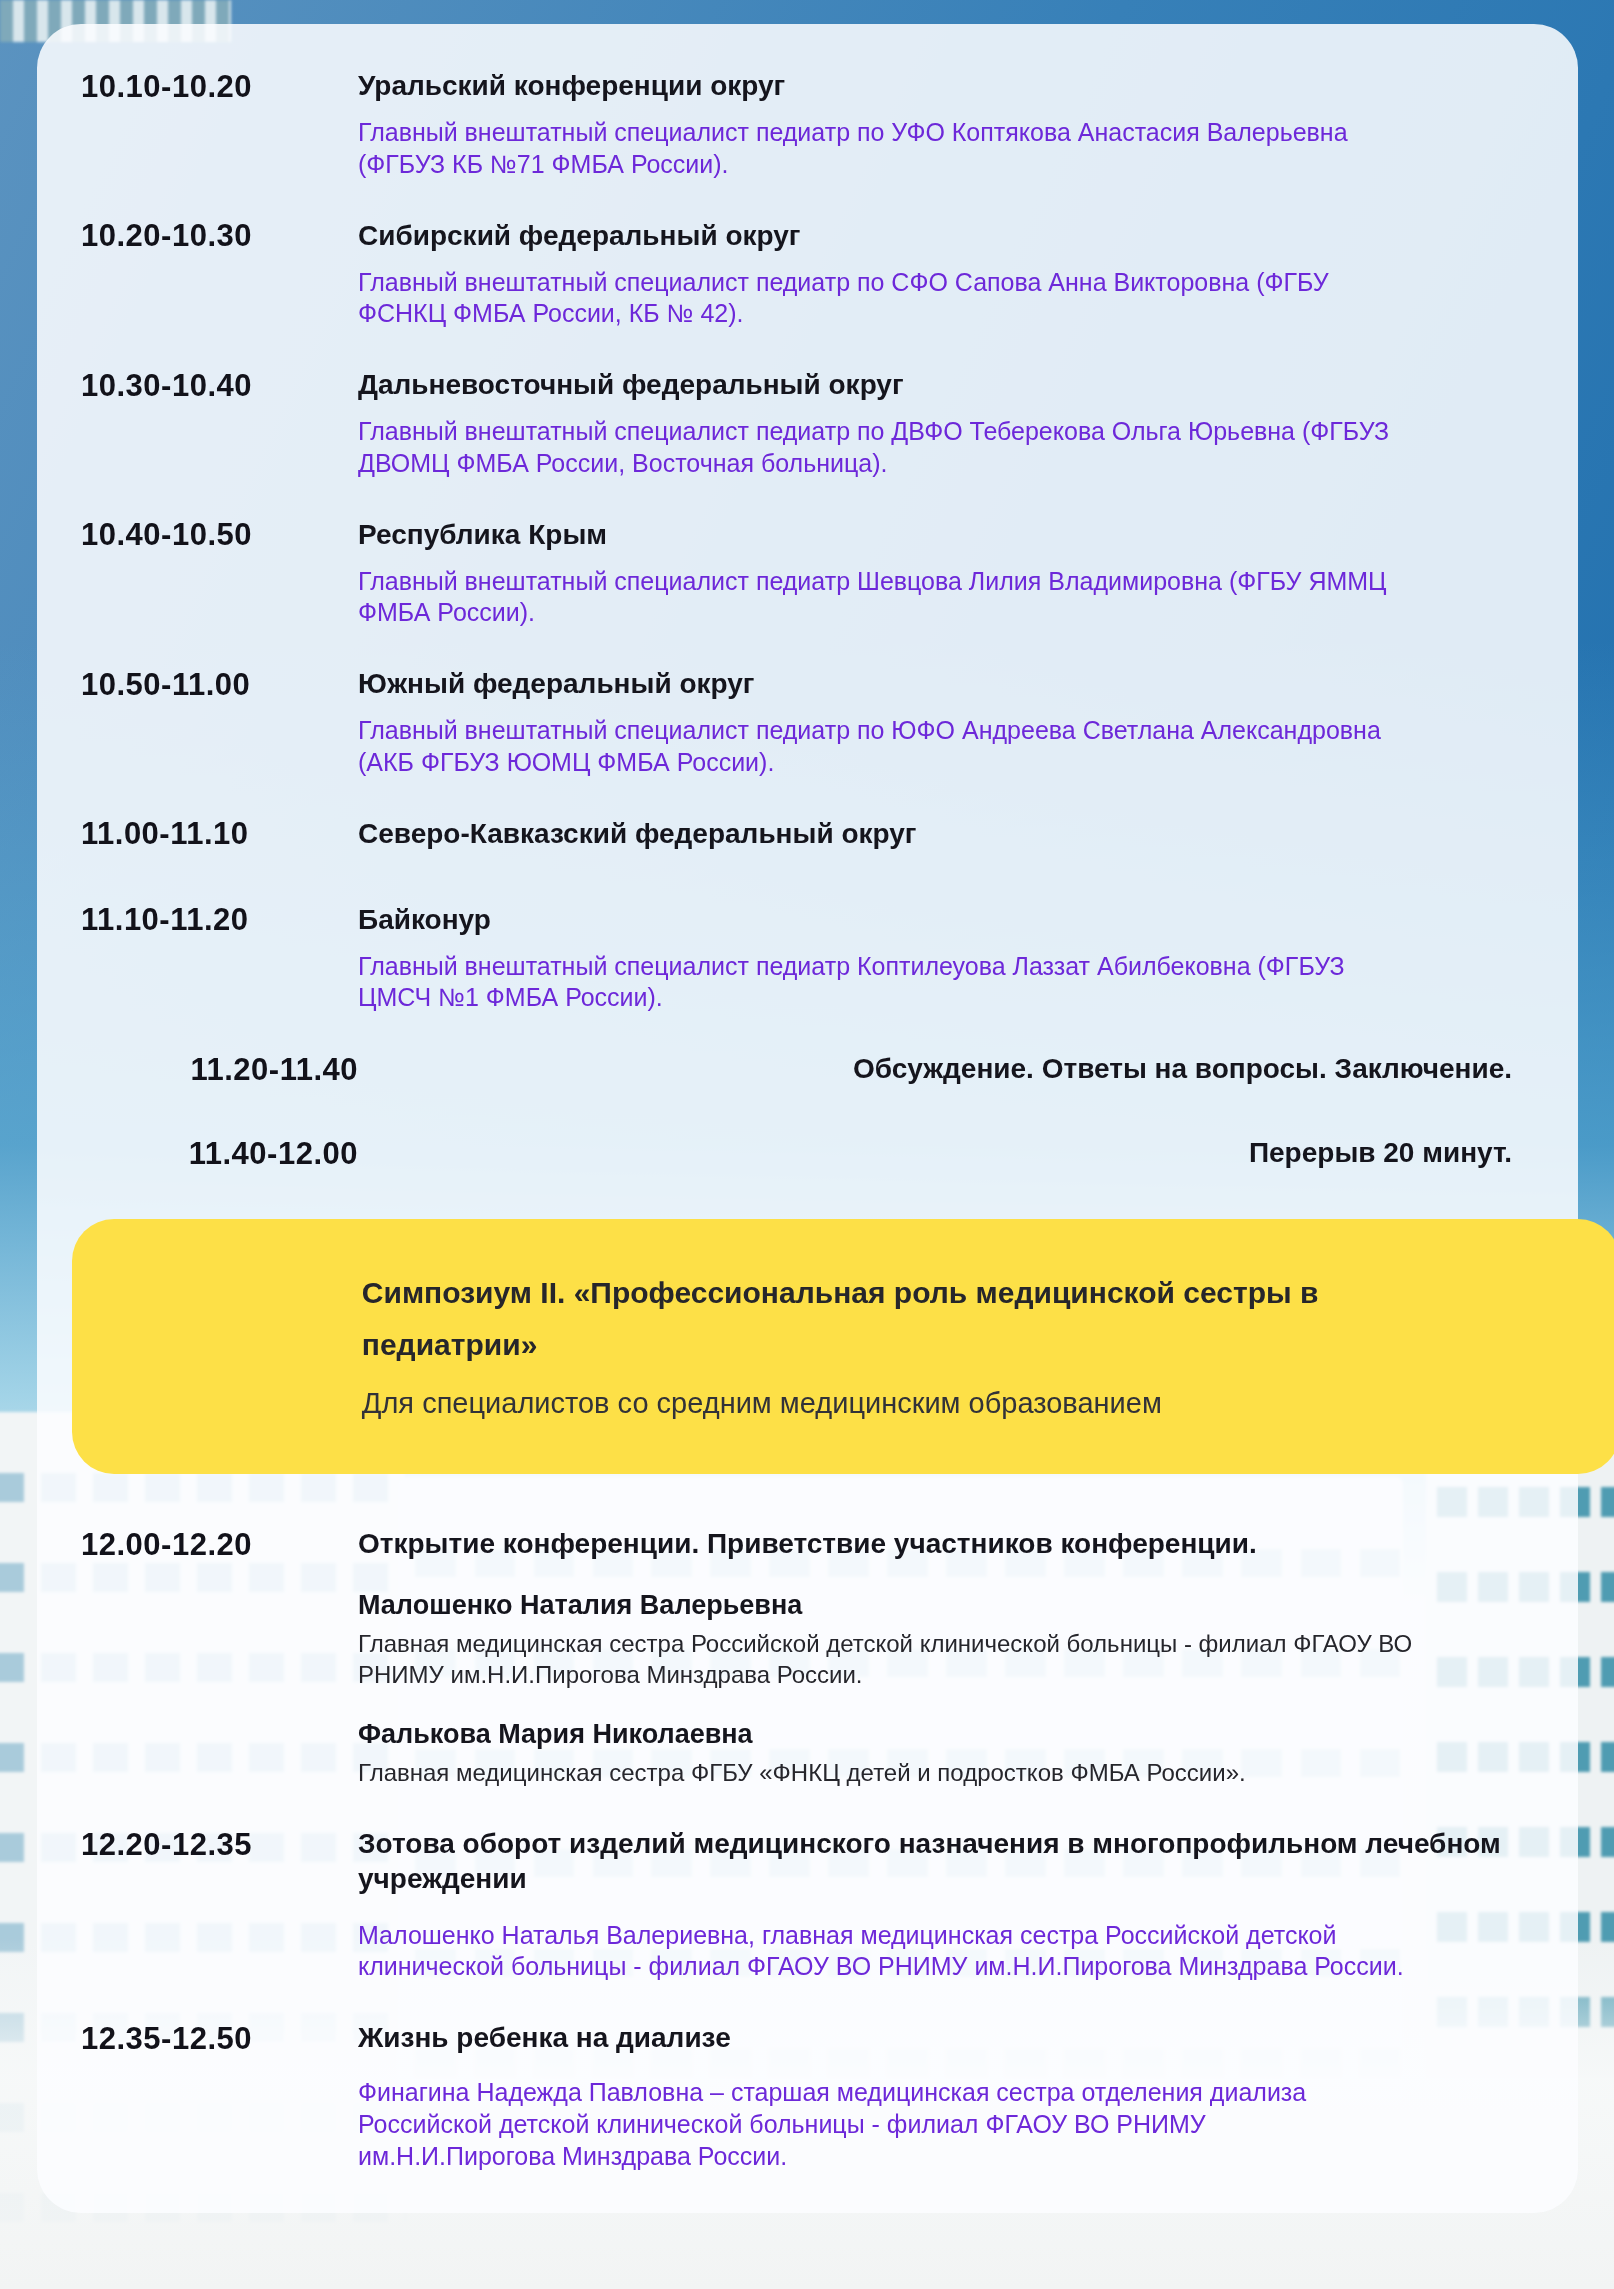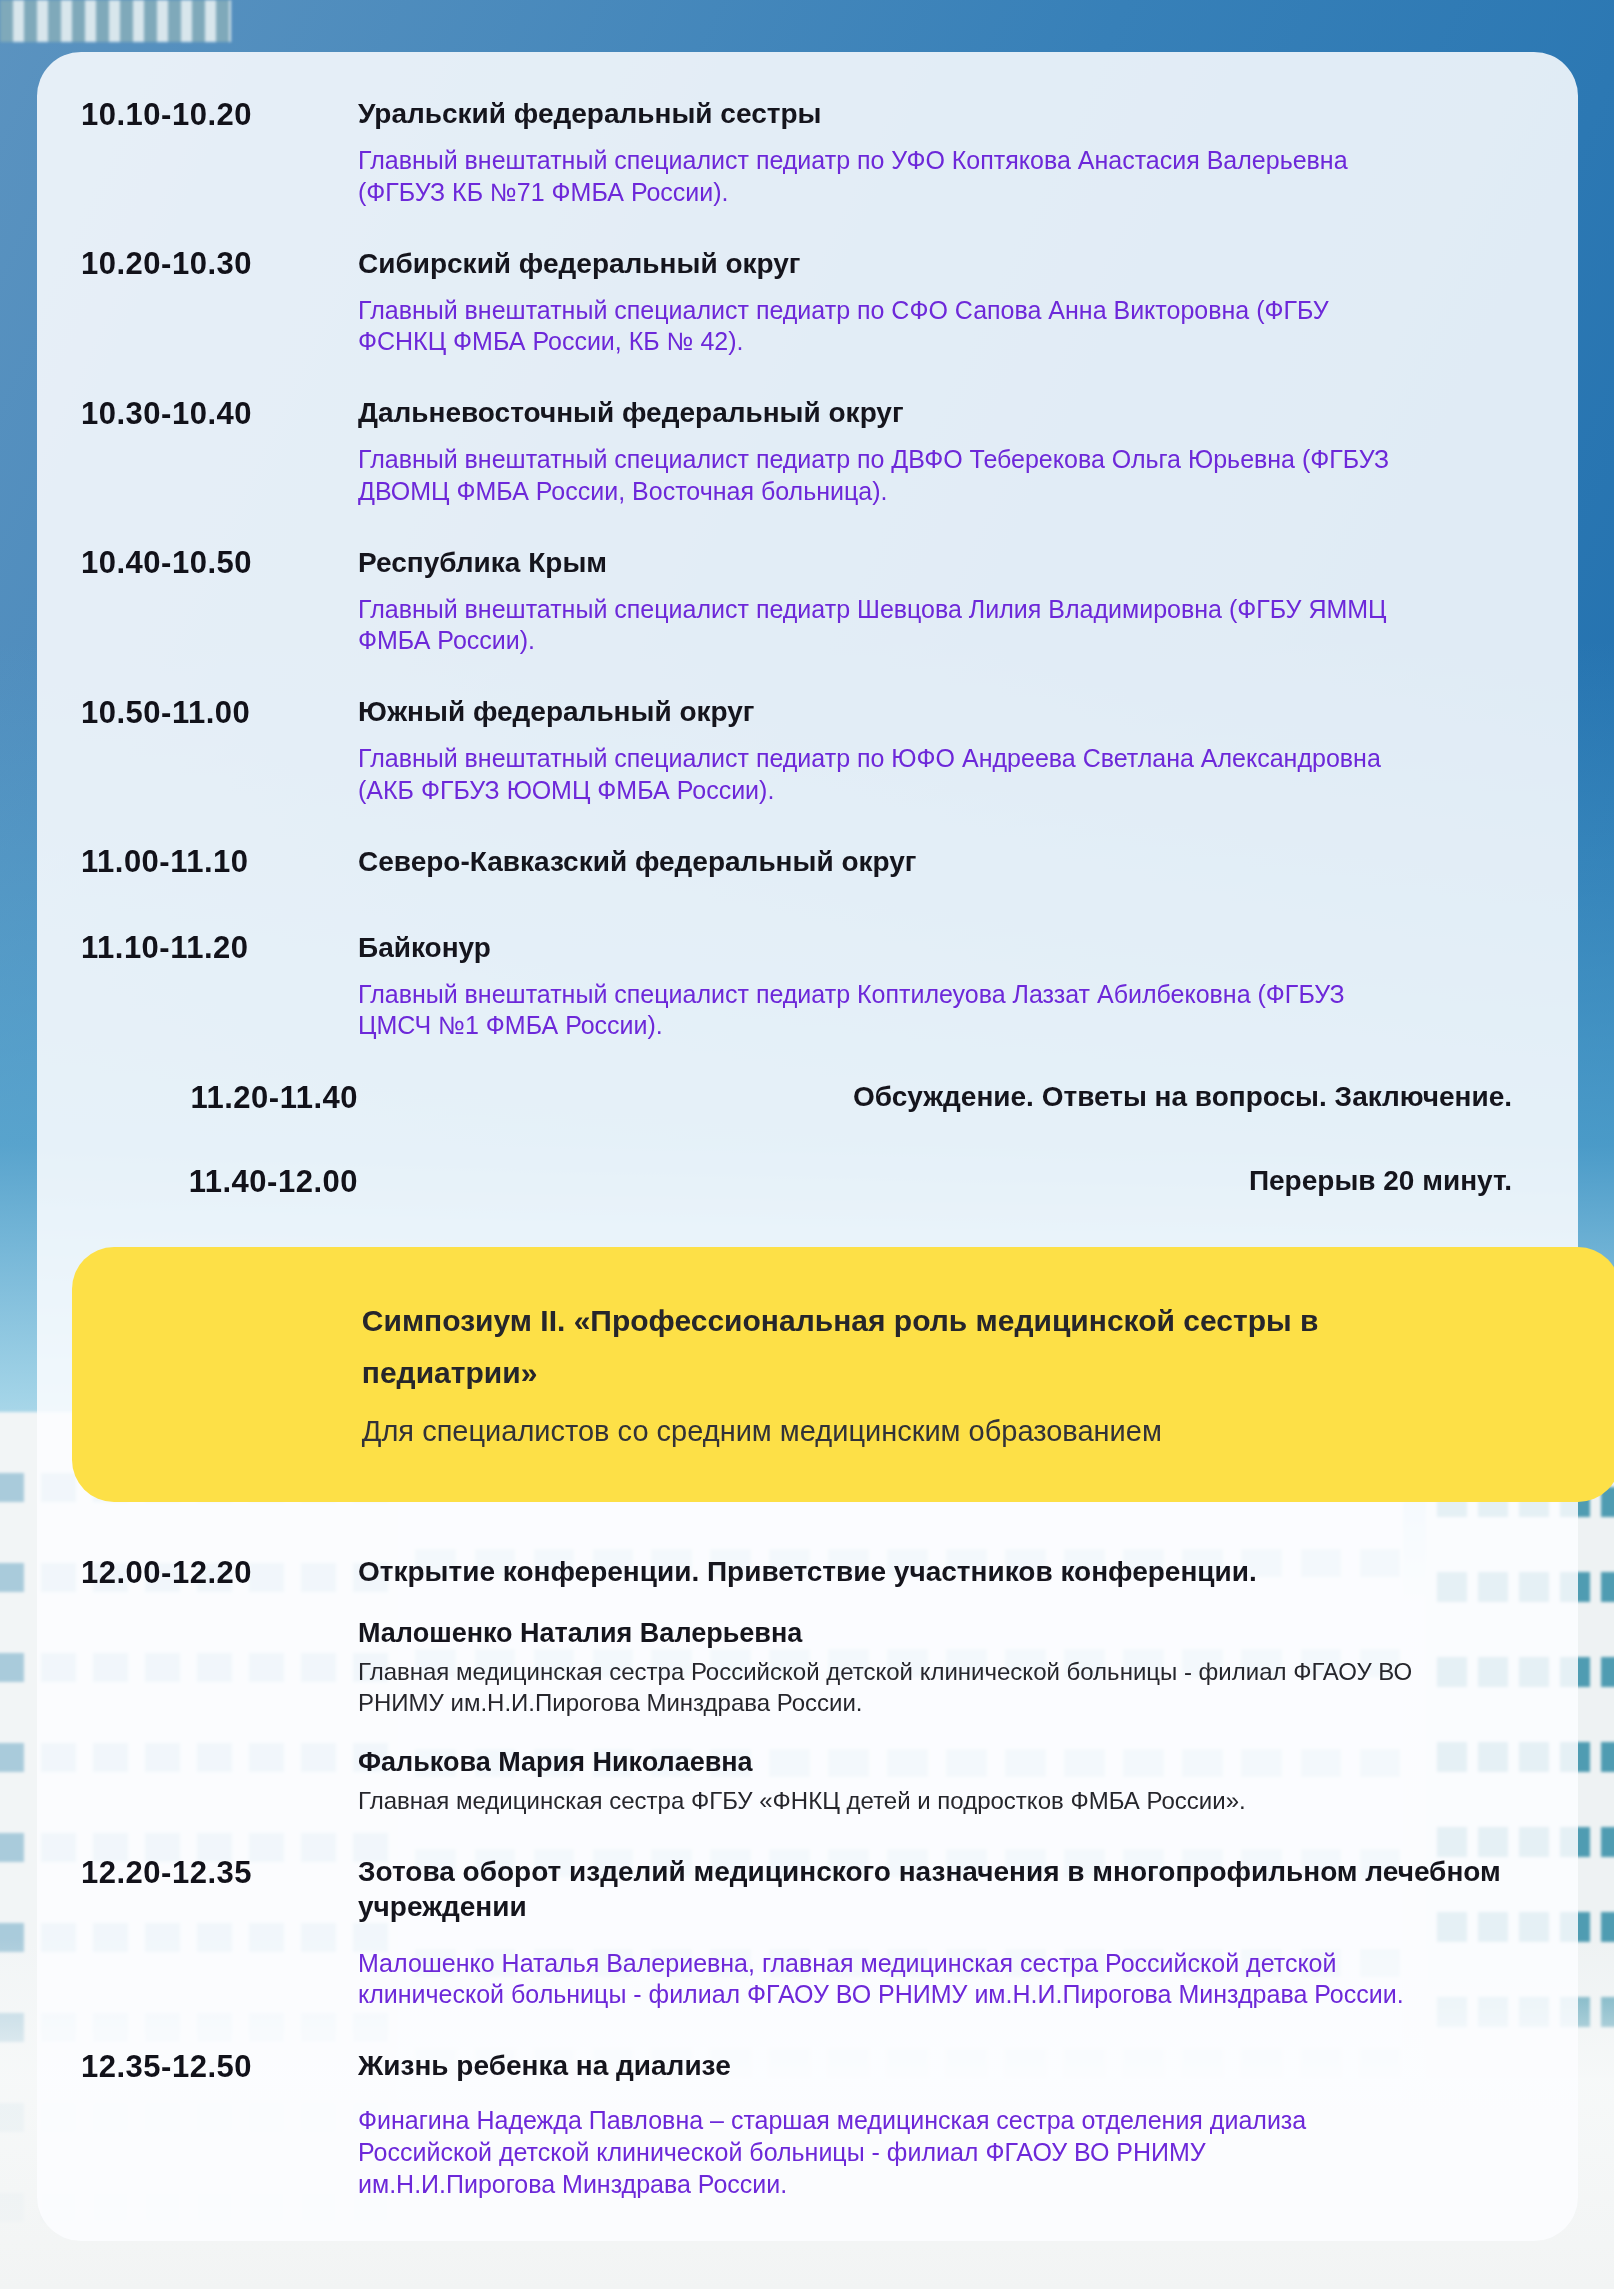--- a/index.html
+++ b/index.html
@@ -47,21 +47,21 @@
     background:
       repeating-linear-gradient(90deg,#7fa9ba 0 13px,#d8e6ec 13px 24px);
     filter:blur(1.4px);
   }
   .haze{
     position:absolute;left:0;top:1938px;width:100%;height:352px;
     background:linear-gradient(180deg, rgba(245,248,248,0) 0%, rgba(247,249,249,.85) 40%, #f2f4f4 100%);
   }
   
   .card{
-    position:absolute;left:37px;top:52px;width:1541px;height:2189px;
+    position:absolute;left:37px;top:24px;width:1541px;height:2189px;
     background:rgba(252,253,255,0.87);
     border-radius:44px;
     padding:44px 54px 37px 44px;
     box-sizing:border-box;
   }
   .row{display:flex;margin-bottom:37px;}
   .time{
     flex:none;width:277px;
     font-size:31px;font-weight:700;color:#12121a;
     letter-spacing:0.5px;line-height:1.15;padding-top:0.9px;
@@ -110,21 +110,21 @@
   <div class="bld bld-edge"></div>
   <div class="bld-roof"></div>
   <div class="haze"></div>
 </div>
 
 <div class="card">
 
   <section class="row">
     <div class="time">10.10-10.20</div>
     <div class="cell">
-      <h3 class="title">Уральский федеральный сестры</h3>
+      <h3 class="title">Уральский конференции округ</h3>
       <p class="desc">Главный внештатный специалист педиатр по УФО Коптякова Анастасия Валерьевна (ФГБУЗ КБ №71 ФМБА России).</p>
     </div>
   </section>
 
   <section class="row">
     <div class="time">10.20-10.30</div>
     <div class="cell">
       <h3 class="title">Сибирский федеральный округ</h3>
       <p class="desc">Главный внештатный специалист педиатр по СФО Сапова Анна Викторовна (ФГБУ ФСНКЦ ФМБА России, КБ № 42).</p>
     </div>

